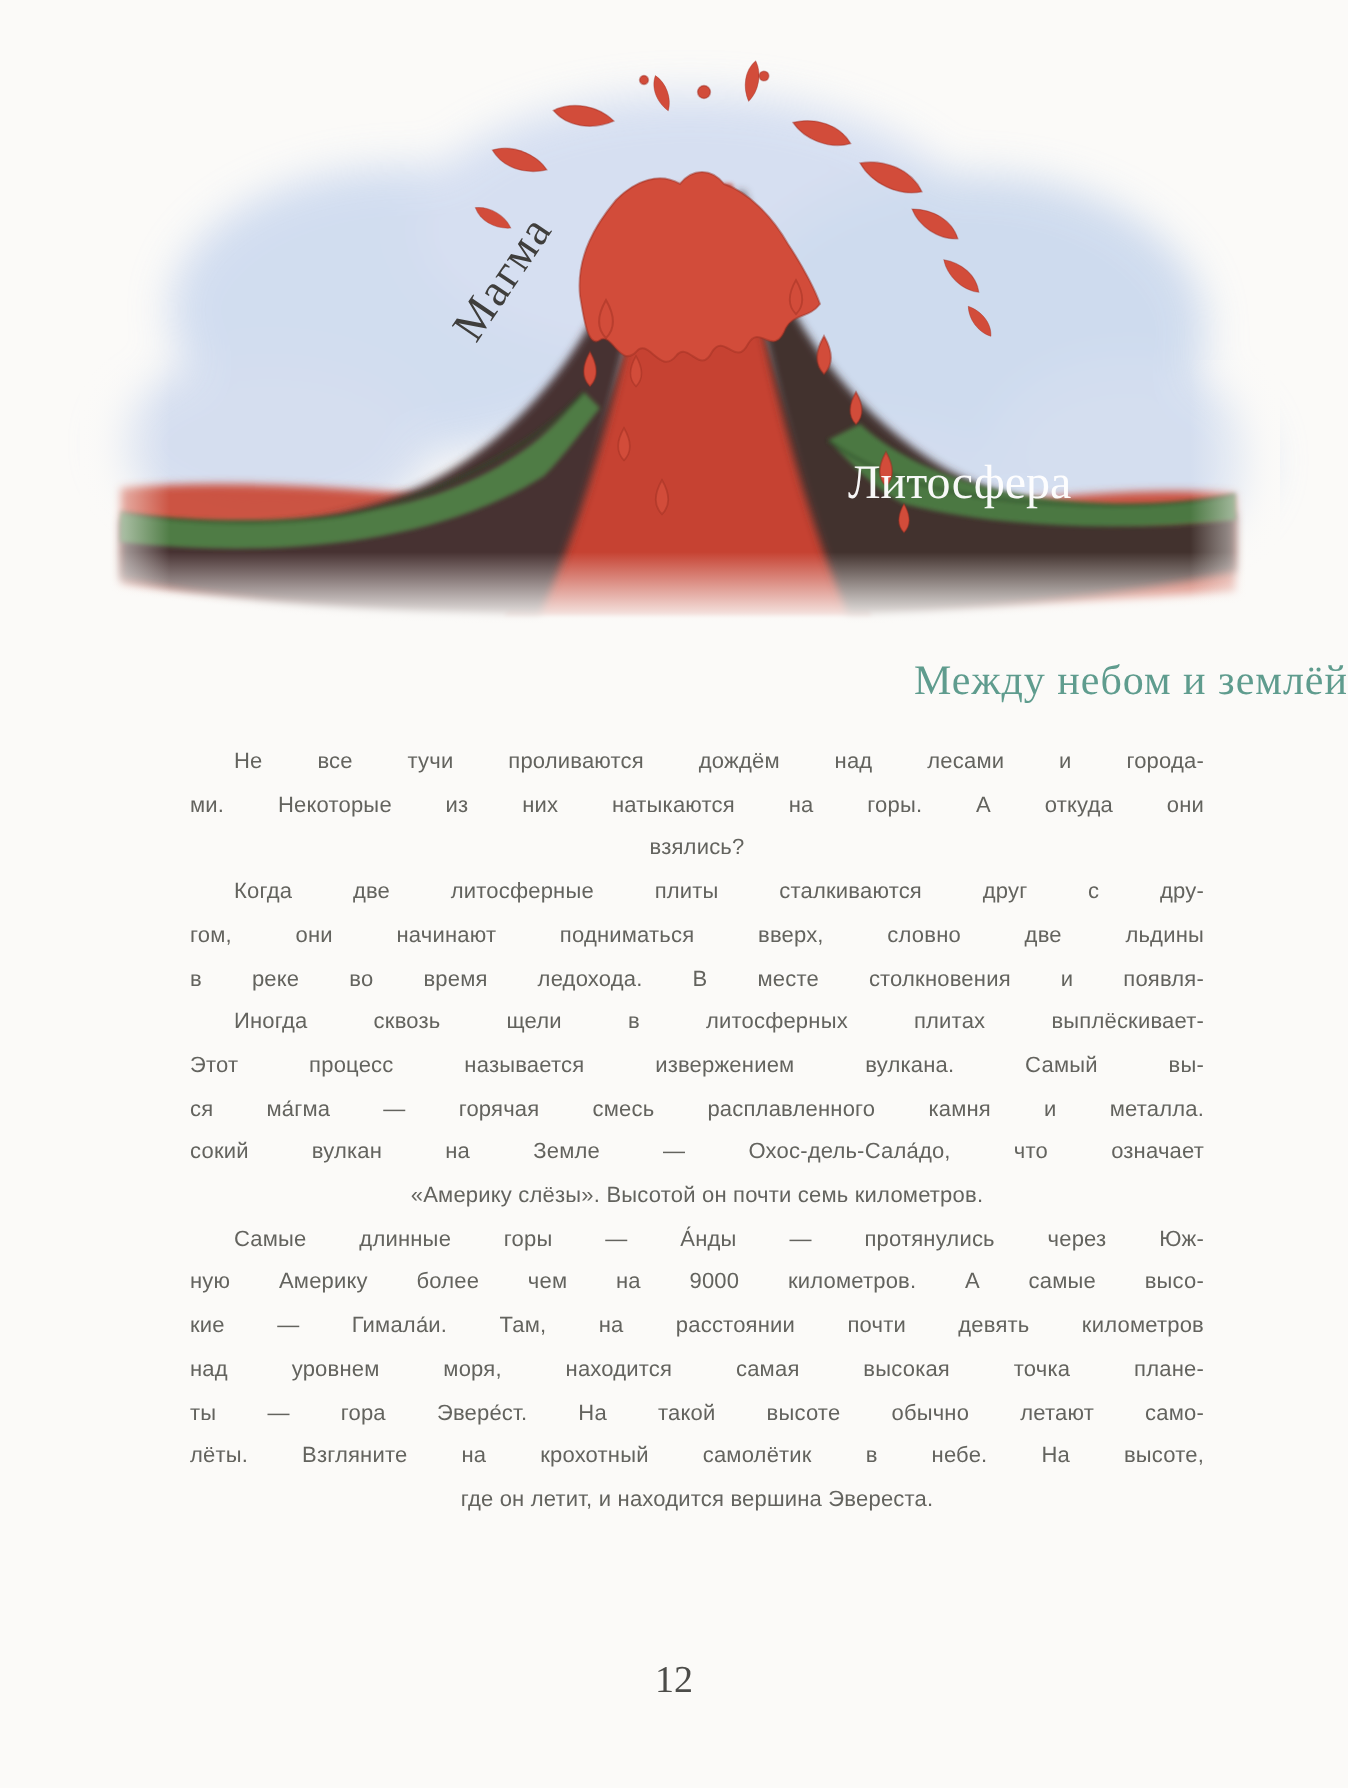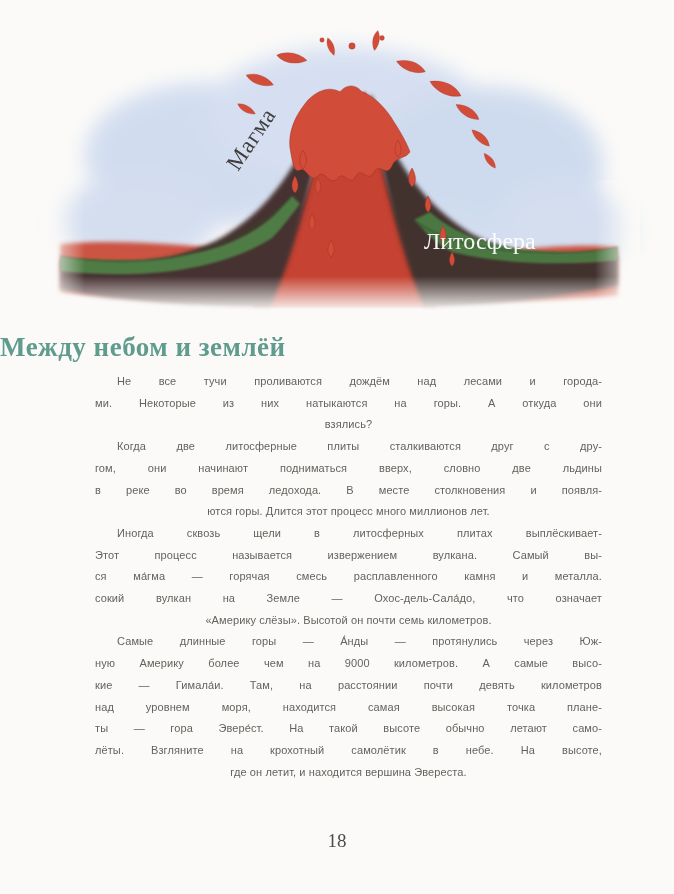--- a/index.html
+++ b/index.html
@@ -4,23 +4,23 @@
 <style>
   html,body{margin:0;padding:0;background:#e8e8e8;}
   .page{
     position:relative;width:674px;height:894px;margin:0 auto;
     background:#fbfaf8;overflow:hidden;
     font-family:"Liberation Sans",sans-serif;
   }
   .illu{position:absolute;top:0;left:0;}
   .title{
     position:absolute;top:314px;left:0;width:100%;
-    text-align:left;
+    text-align:right;
     font-family:"Liberation Serif",serif;
-    font-size:27px;font-weight:700;letter-spacing:.5px;
+    font-size:21px;font-weight:400;letter-spacing:.5px;
   }
   .body-text{
     position:absolute;left:95px;top:371px;width:507px;
     font-size:11px;line-height:21.7px;
     letter-spacing:.1px;
   }
   .para{margin:0;padding:0;}
   .line{white-space:normal;text-align:center;}
   .line.just{text-align:justify;text-align-last:justify;}
   .line.first{text-indent:22px;}
@@ -153,35 +153,34 @@
   <div class="body-text" style="color: rgb(99, 99, 94);">
       <div class="para">
         <div class="line just first">Не все тучи проливаются дождём над лесами и города-</div>
         <div class="line just">ми. Некоторые из них натыкаются на горы. А откуда они</div>
         <div class="line">взялись?</div>
       </div>
       <div class="para">
         <div class="line just first">Когда две литосферные плиты сталкиваются друг с дру-</div>
         <div class="line just">гом, они начинают подниматься вверх, словно две льдины</div>
         <div class="line just">в реке во время ледохода. В месте столкновения и появля-</div>
-        <div class="line">ются горы. Длится этот процесс много миллионов лет.</div>
       </div>
       <div class="para">
         <div class="line just first">Иногда сквозь щели в литосферных плитах выплёскивает-</div>
         <div class="line just">Этот процесс называется извержением вулкана. Самый вы-</div>
         <div class="line just">ся ма́гма — горячая смесь расплавленного камня и металла.</div>
         <div class="line just">сокий вулкан на Земле — Охос-дель-Сала́до, что означает</div>
         <div class="line">«Америку слёзы». Высотой он почти семь километров.</div>
       </div>
       <div class="para">
         <div class="line just first">Самые длинные горы — А́нды — протянулись через Юж-</div>
         <div class="line just">ную Америку более чем на 9000 километров. А самые высо-</div>
         <div class="line just">кие — Гимала́и. Там, на расстоянии почти девять километров</div>
         <div class="line just">над уровнем моря, находится самая высокая точка плане-</div>
         <div class="line just">ты — гора Эвере́ст. На такой высоте обычно летают само-</div>
         <div class="line just">лёты. Взгляните на крохотный самолётик в небе. На высоте,</div>
         <div class="line">где он летит, и находится вершина Эвереста.</div>
       </div>
     </div>
 
-  <div class="page-number" style="color: rgb(76, 76, 73);">18</div>
+  <div class="page-number" style="color: rgb(76, 76, 73);">12</div>
 
 </div>
 
 </body></html>

